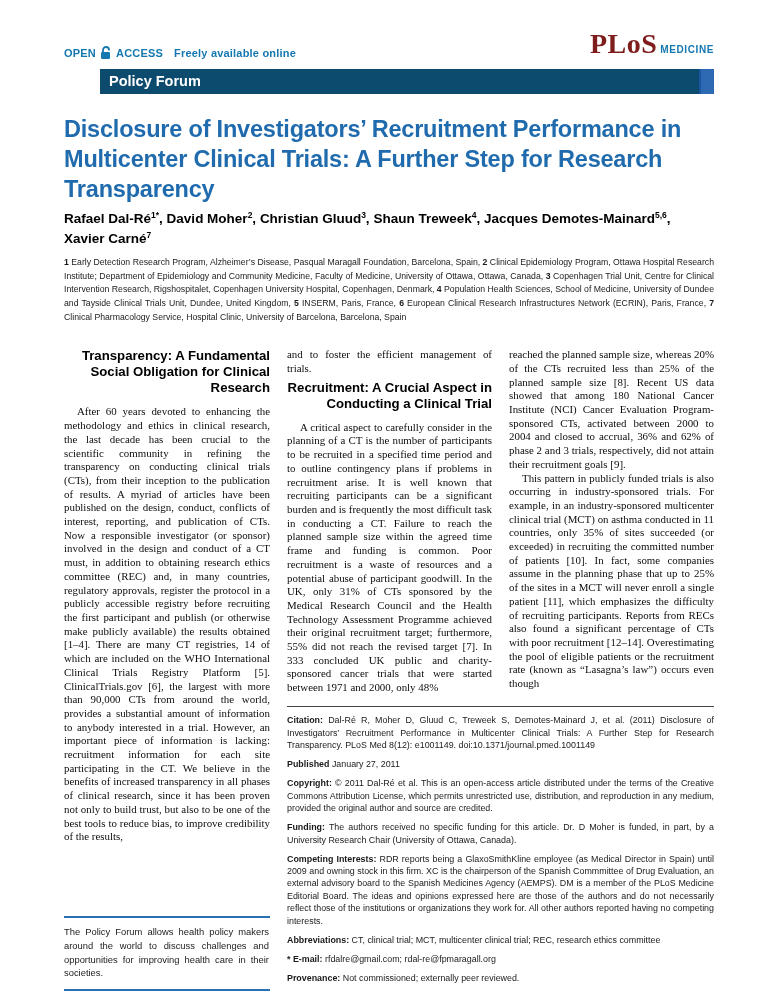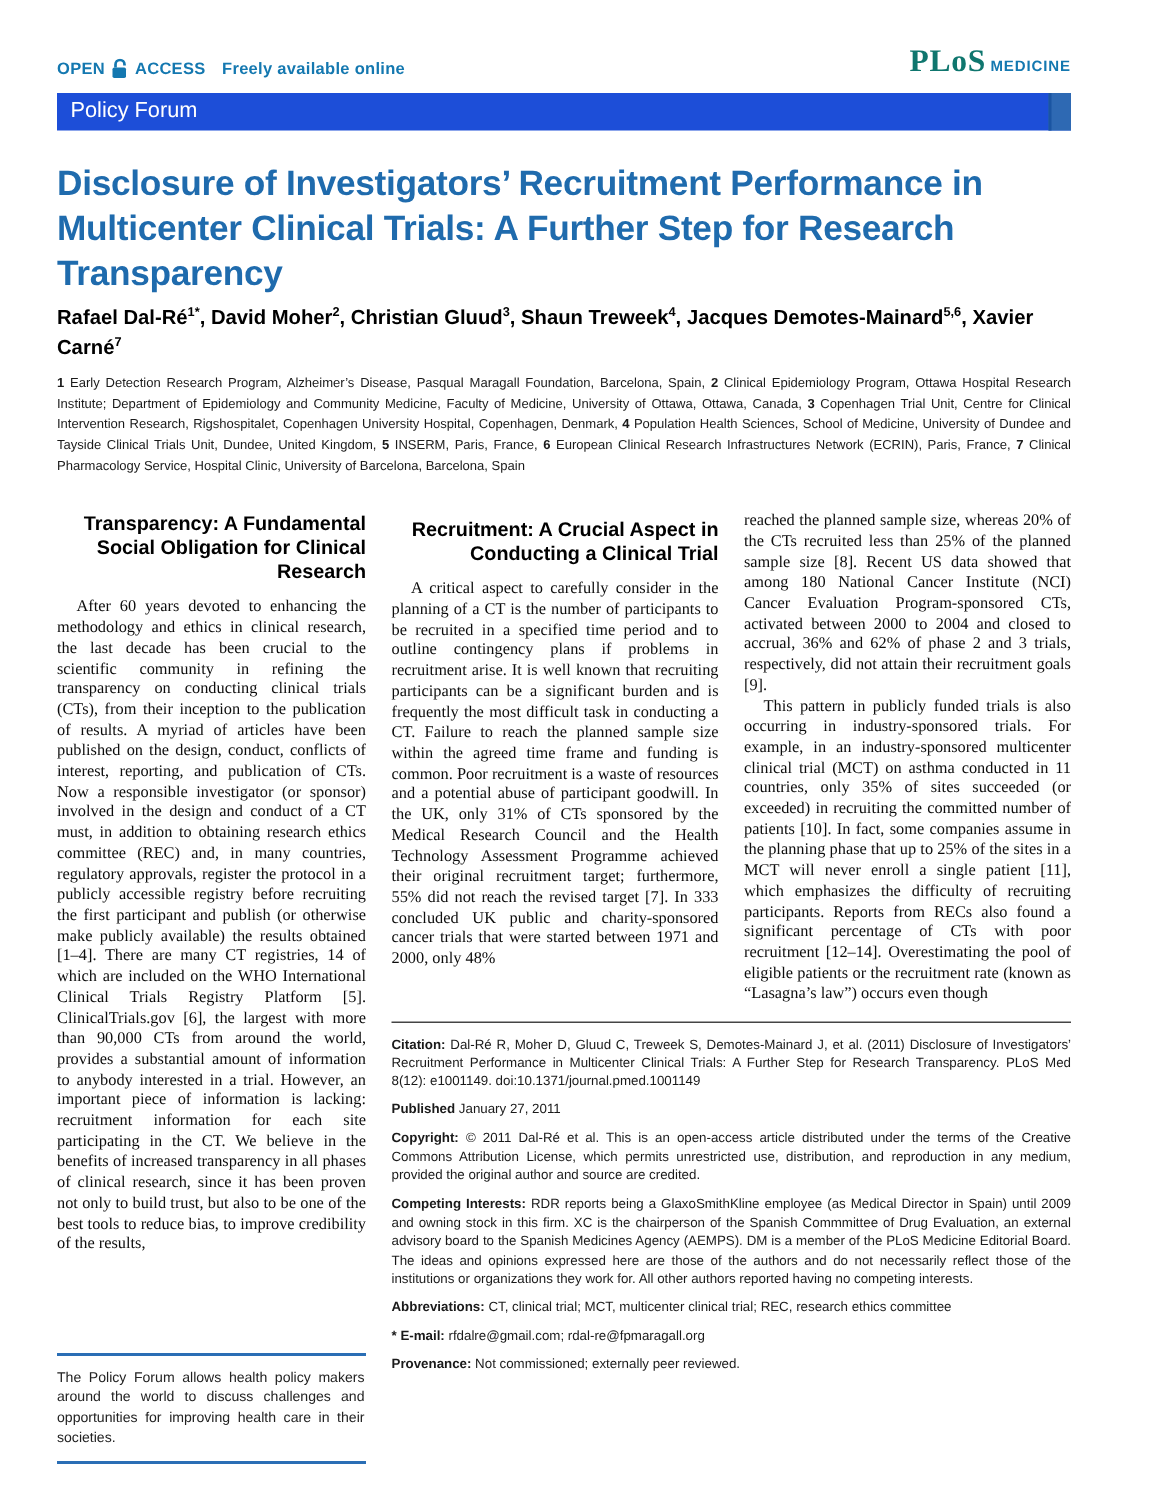--- a/index.html
+++ b/index.html
@@ -1,30 +1,30 @@
 <!DOCTYPE html>
 <html><head>
 <meta charset="utf-8">
 <style>
   * { box-sizing: border-box; }
   html,body { margin:0; padding:0; background:#e8e8e8; }
   body { width:774px; font-family:"Liberation Sans", sans-serif; color:#111; }
-  .page { width:774px; height:1000px; background:#fff; padding:28px 60px 24px 38px;
+  .page { width:774px; height:1000px; background:#fff; padding:28px 60px 24px 64px;
           display:flex; flex-direction:column; }
 
   
   .hdr-row { display:flex; justify-content:space-between; align-items:flex-end; margin-bottom:9px; }
   .oa-line { color:#1478B0; font-weight:bold; font-size:11px; display:flex; align-items:center; gap:4px; letter-spacing:0.2px; }
   .oa-line .lock { display:inline-flex; }
   .plos-logo { display:flex; align-items:baseline; gap:3px; }
-  .plos-serif { font-family:"Liberation Serif", serif; font-size:21px; font-weight:bold; color:#0f766e; letter-spacing:0.5px; }
+  .plos-serif { font-family:"Liberation Serif", serif; font-size:28px; font-weight:bold; color:#7f1d1d; letter-spacing:0.5px; }
   .plos-journal { color:#1478B0; font-weight:bold; font-size:10px; letter-spacing:0.6px; }
 
-  .banner { position:relative; background:#1d4ed8; color:#fff; font-weight:normal; font-size:14.5px;
-            padding:4px 0 5px 9px; }
+  .banner { position:relative; background:#0c4a6e; color:#fff; font-weight:bold; font-size:14.5px;
+            padding:4px 0 5px 9px;margin-left:36px; }
   .banner-cap { position:absolute; right:0; top:0; bottom:0; width:15px; background:#2e69b3; border-left:2px solid #1A55A2; }
 
   
   .title { margin:20px 0 4px 0; font-size:23.5px; font-weight:bold; color:#1F6BAD; line-height:1.28; letter-spacing:-0.2px; }
   .authors { font-size:13.5px; font-weight:bold; color:#000; line-height:1.45; }
   .authors sup { font-size:8.5px; }
   .affils { margin-top:8px; font-size:8.7px; line-height:1.56; text-align:justify; color:#1a1a1a; }
   .affils b { font-weight:bold; }
 
   
@@ -92,33 +92,35 @@
 
     <div class="col1 serif-col">
       <h3 class="body-h">Transparency: A Fundamental Social Obligation for Clinical Research</h3>
       <p class="para indent">After 60 years devoted to enhancing the methodology and ethics in clinical research, the last decade has been crucial to the scientific community in refining the transparency on conducting clinical trials (CTs), from their inception to the publication of results. A myriad of articles have been published on the design, conduct, conflicts of interest, reporting, and publication of CTs. Now a responsible investigator (or sponsor) involved in the design and conduct of a CT must, in addition to obtaining research ethics committee (REC) and, in many countries, regulatory approvals, register the protocol in a publicly accessible registry before recruiting the first participant and publish (or otherwise make publicly available) the results obtained [1–4]. There are many CT registries, 14 of which are included on the WHO International Clinical Trials Registry Platform [5]. ClinicalTrials.gov [6], the largest with more than 90,000 CTs from around the world, provides a substantial amount of information to anybody interested in a trial. However, an important piece of information is lacking: recruitment information for each site participating in the CT. We believe in the benefits of increased transparency in all phases of clinical research, since it has been proven not only to build trust, but also to be one of the best tools to reduce bias, to improve credibility of the results,</p>
       <div class="policy-box">The Policy Forum allows health policy makers around the world to discuss challenges and opportunities for improving health care in their societies.</div>
     </div>
 
     <div class="right-area">
       <div class="two-cols">
         <div class="colx serif-col">
+          <p class="para">and to foster the efficient management of trials.</p>
           <h3 class="body-h h-gap">Recruitment: A Crucial Aspect in Conducting a Clinical Trial</h3>
           <p class="para indent">A critical aspect to carefully consider in the planning of a CT is the number of participants to be recruited in a specified time period and to outline contingency plans if problems in recruitment arise. It is well known that recruiting participants can be a significant burden and is frequently the most difficult task in conducting a CT. Failure to reach the planned sample size within the agreed time frame and funding is common. Poor recruitment is a waste of resources and a potential abuse of participant goodwill. In the UK, only 31% of CTs sponsored by the Medical Research Council and the Health Technology Assessment Programme achieved their original recruitment target; furthermore, 55% did not reach the revised target [7]. In 333 concluded UK public and charity-sponsored cancer trials that were started between 1971 and 2000, only 48%</p>
         </div>
         <div class="colx serif-col">
           <p class="para">reached the planned sample size, whereas 20% of the CTs recruited less than 25% of the planned sample size [8]. Recent US data showed that among 180 National Cancer Institute (NCI) Cancer Evaluation Program-sponsored CTs, activated between 2000 to 2004 and closed to accrual, 36% and 62% of phase 2 and 3 trials, respectively, did not attain their recruitment goals [9].</p>
           <p class="para indent">This pattern in publicly funded trials is also occurring in industry-sponsored trials. For example, in an industry-sponsored multicenter clinical trial (MCT) on asthma conducted in 11 countries, only 35% of sites succeeded (or exceeded) in recruiting the committed number of patients [10]. In fact, some companies assume in the planning phase that up to 25% of the sites in a MCT will never enroll a single patient [11], which emphasizes the difficulty of recruiting participants. Reports from RECs also found a significant percentage of CTs with poor recruitment [12–14]. Overestimating the pool of eligible patients or the recruitment rate (known as “Lasagna’s law”) occurs even though</p>
         </div>
       </div>
 
       <div class="meta">
         <p><b>Citation:</b><span> Dal-Ré R, Moher D, Gluud C, Treweek S, Demotes-Mainard J, et al. (2011) Disclosure of Investigators’ Recruitment Performance in Multicenter Clinical Trials: A Further Step for Research Transparency. PLoS Med 8(12): e1001149. doi:10.1371/journal.pmed.1001149</span></p>
         <p><b>Published</b><span> January 27, 2011</span></p>
         <p><b>Copyright:</b><span> © 2011 Dal-Ré et al. This is an open-access article distributed under the terms of the Creative Commons Attribution License, which permits unrestricted use, distribution, and reproduction in any medium, provided the original author and source are credited.</span></p>
+        <p><b>Funding:</b><span> The authors received no specific funding for this article. Dr. D Moher is funded, in part, by a University Research Chair (University of Ottawa, Canada).</span></p>
         <p><b>Competing Interests:</b><span> RDR reports being a GlaxoSmithKline employee (as Medical Director in Spain) until 2009 and owning stock in this firm. XC is the chairperson of the Spanish Commmittee of Drug Evaluation, an external advisory board to the Spanish Medicines Agency (AEMPS). DM is a member of the PLoS Medicine Editorial Board. The ideas and opinions expressed here are those of the authors and do not necessarily reflect those of the institutions or organizations they work for. All other authors reported having no competing interests.</span></p>
         <p><b>Abbreviations:</b><span> CT, clinical trial; MCT, multicenter clinical trial; REC, research ethics committee</span></p>
         <p><b>* E-mail:</b><span> rfdalre@gmail.com; rdal-re@fpmaragall.org</span></p>
         <p><b>Provenance:</b><span> Not commissioned; externally peer reviewed.</span></p>
       </div>
     </div>
   </div>
 
 </div>
 

